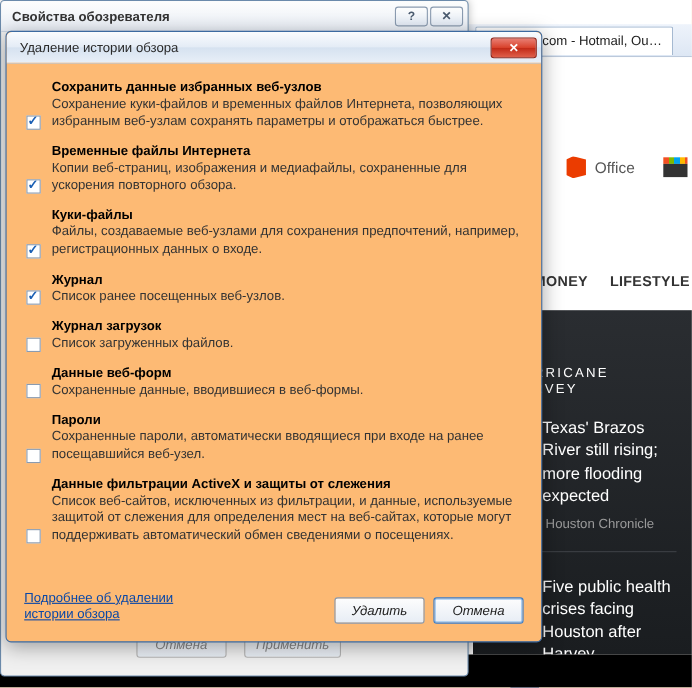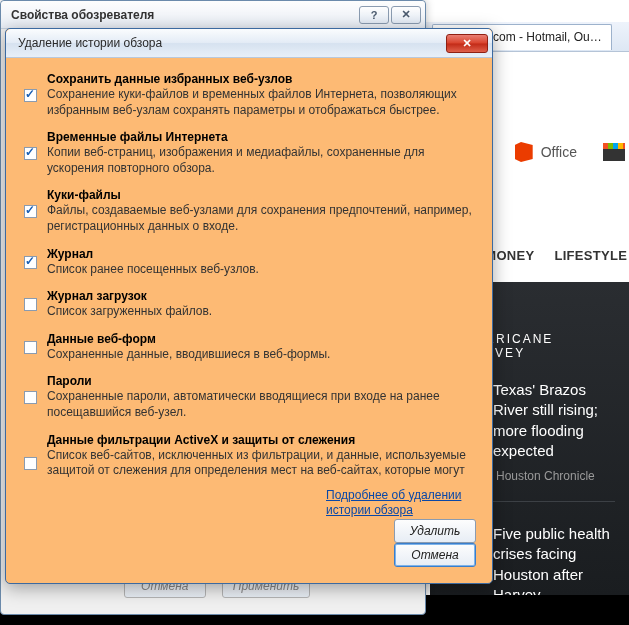--- a/index.html
+++ b/index.html
@@ -222,21 +222,21 @@
     font-size: 11px;
     cursor: pointer;
   }
   .child-body {
     flex: 1;
     padding: 14px 18px 0 18px;
     overflow: hidden;
   }
   .option {
     display: flex;
-    align-items: center;
+    align-items: flex-end;
     gap: 10px;
     margin-bottom: 12px;
   }
   .chk {
     width: 13px; height: 13px;
     border: 1px solid #8a9bb0;
     background: #fff;
     margin-top: 1px;
     flex-shrink: 0;
     position: relative;
@@ -259,21 +259,20 @@
   }
   .opt-desc {
     font-size: 12px;
     color: #333;
     line-height: 1.3;
   }
   .child-footer {
     padding: 10px 16px 16px;
     display: flex;
     align-items: flex-end;
-    flex-direction: column;
   }
   .learn-link {
     color: #0a48a7;
     text-decoration: underline;
     font-size: 12px;
     line-height: 1.3;
     cursor: pointer;
     max-width: 150px;
   }
   .footer-spacer { flex: 1; }

